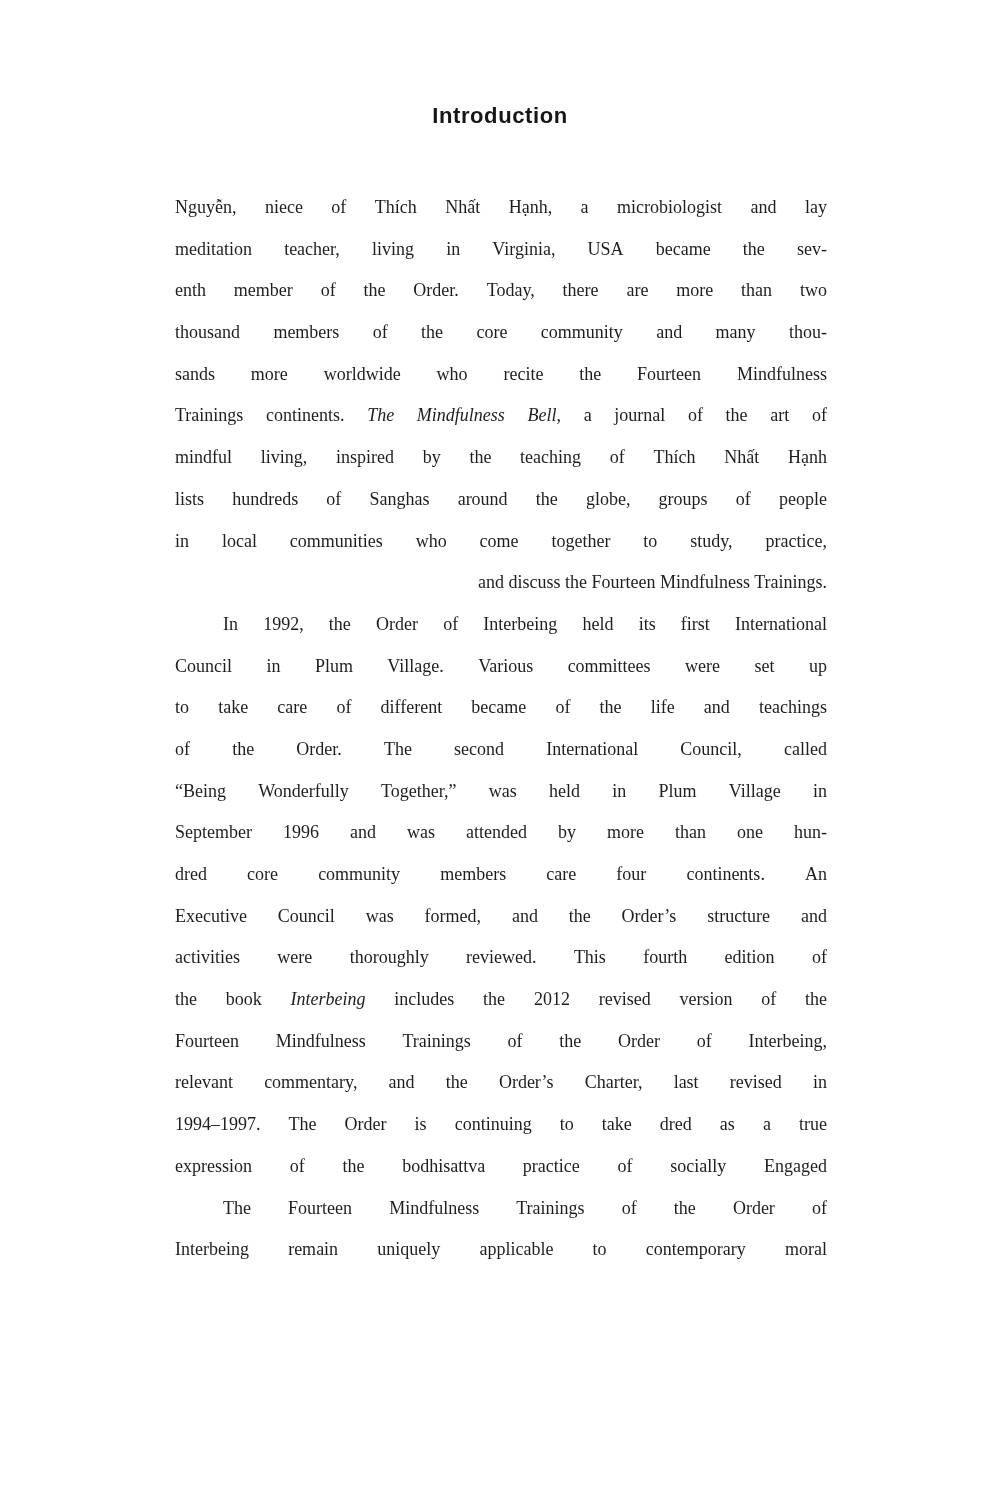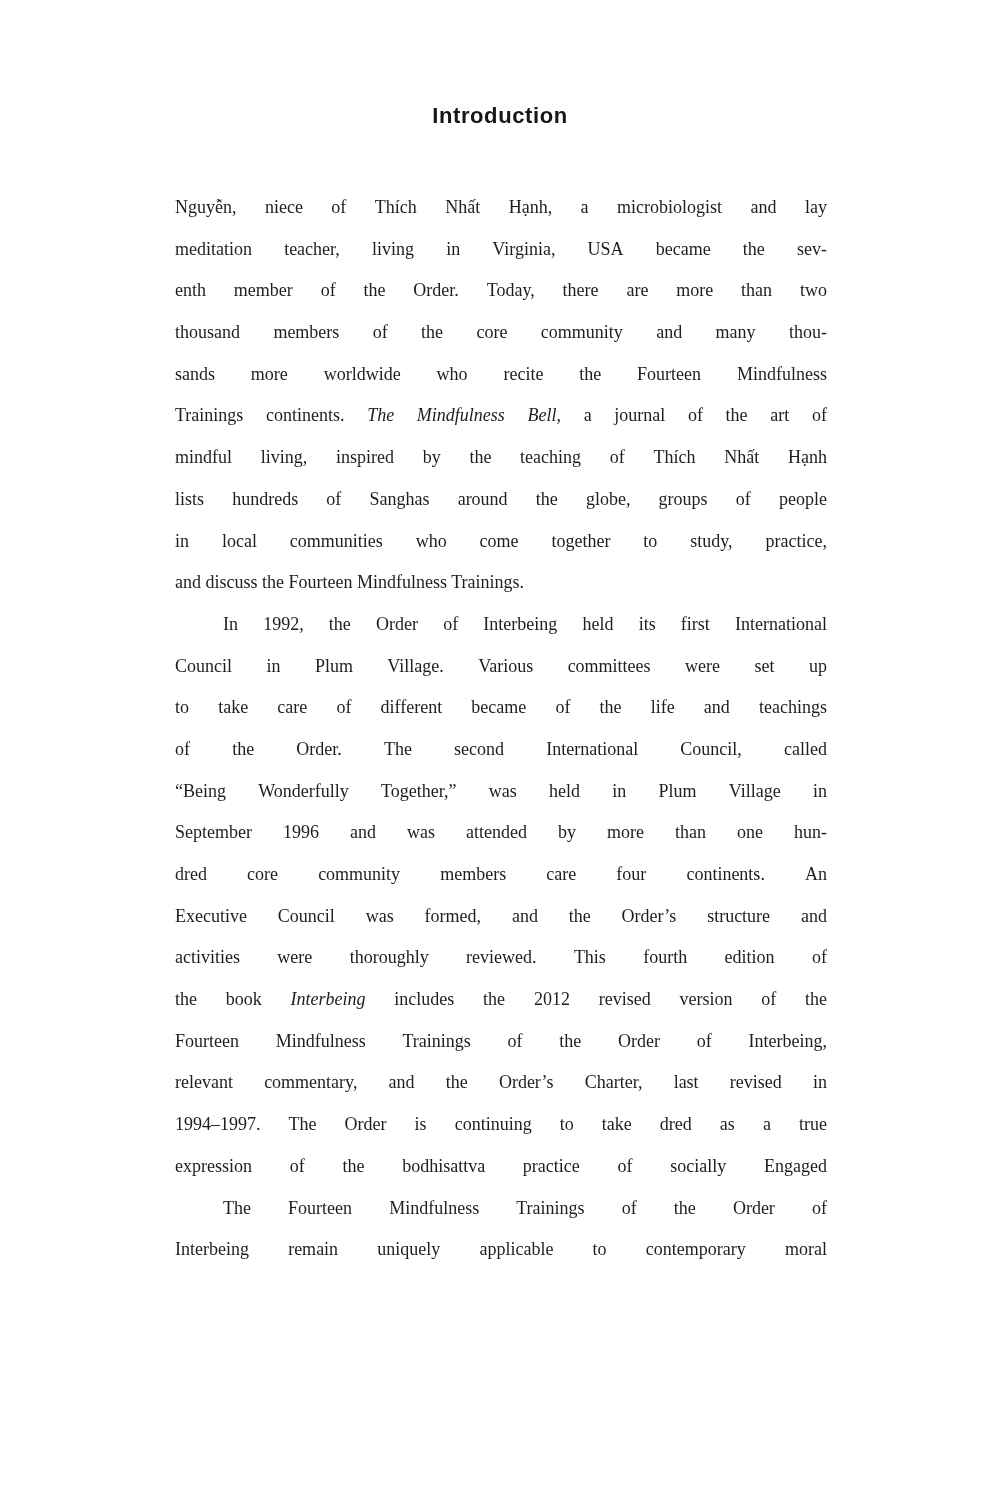--- a/index.html
+++ b/index.html
@@ -34,21 +34,21 @@
   .line {
     height: 41.7px;
     line-height: 41.7px;
     white-space: nowrap;
   }
   .line.justify {
     display: flex;
     justify-content: space-between;
     align-items: baseline;
   }
-  .line.plain { display: block; text-align: left; }
+  .line.plain { display: block; text-align: right; }
   .line.indent { padding-left: 48px; }
   .line em { font-style: italic; }
   .folio {
     position: absolute;
     top: 1387px;
     left: 0;
     width: 100%;
     text-align: center;
     font-size: 24px;
     letter-spacing: 0.5px;

